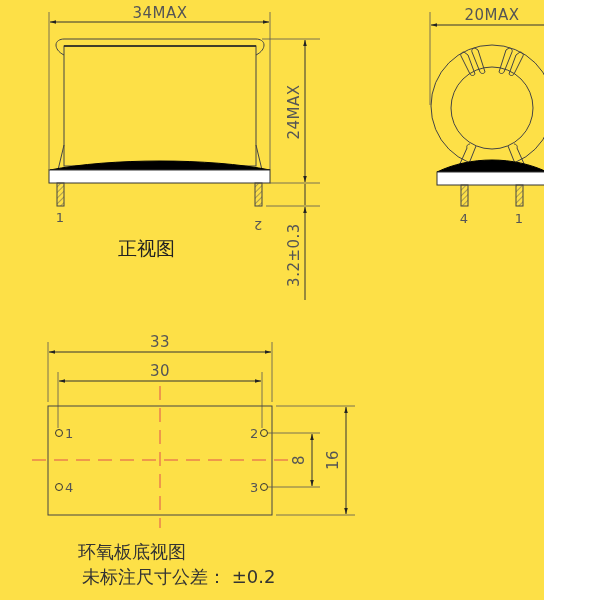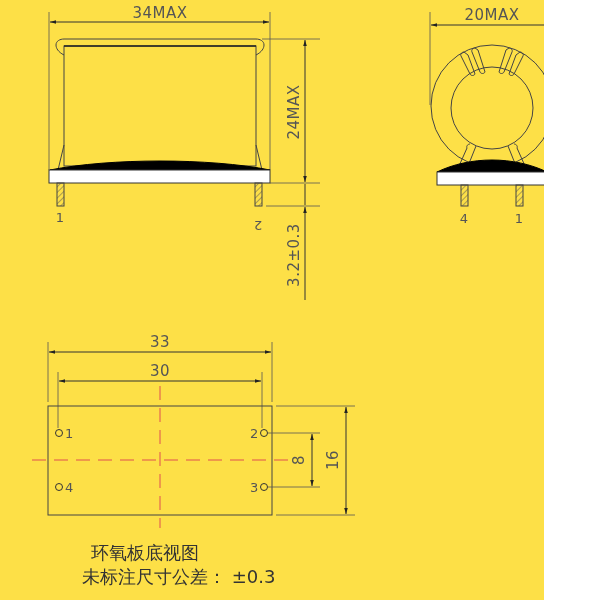--- a/index.html
+++ b/index.html
@@ -138,17 +138,18 @@
   <text class="dimtxt" x="160" y="347" text-anchor="middle" font-size="16">33</text>
   <text class="dimtxt" x="160" y="376" text-anchor="middle" font-size="16">30</text>
   <text class="dimtxt" x="304" y="460" text-anchor="middle" transform="rotate(-90 304 460)" font-size="16">8</text>
   <text class="dimtxt" x="338" y="460" text-anchor="middle" transform="rotate(-90 338 460)" font-size="16">16</text>
   <text class="pinlbl" x="65" y="438" font-size="14">1</text>
   <text class="pinlbl" x="250" y="438" font-size="14">2</text>
   <text class="pinlbl" x="250" y="492" font-size="14">3</text>
   <text class="pinlbl" x="65" y="492" font-size="14">4</text>
 </svg>
 
+<div class="caption" style="left:118px; top:236px;">正视图</div>
 
-<div class="note" style="left:91px; top:542px;">环氧板底视图</div>
-<div class="note" style="left:82px; top:566px;">未标注尺寸公差： ±0.3</div>
+<div class="note" style="left:78px; top:542px;font-family:Liberation Mono, monospace;">环氧板底视图</div>
+<div class="note" style="left:82px; top:566px;">未标注尺寸公差： ±0.2</div>
 
 </div>
 
 </body></html>

